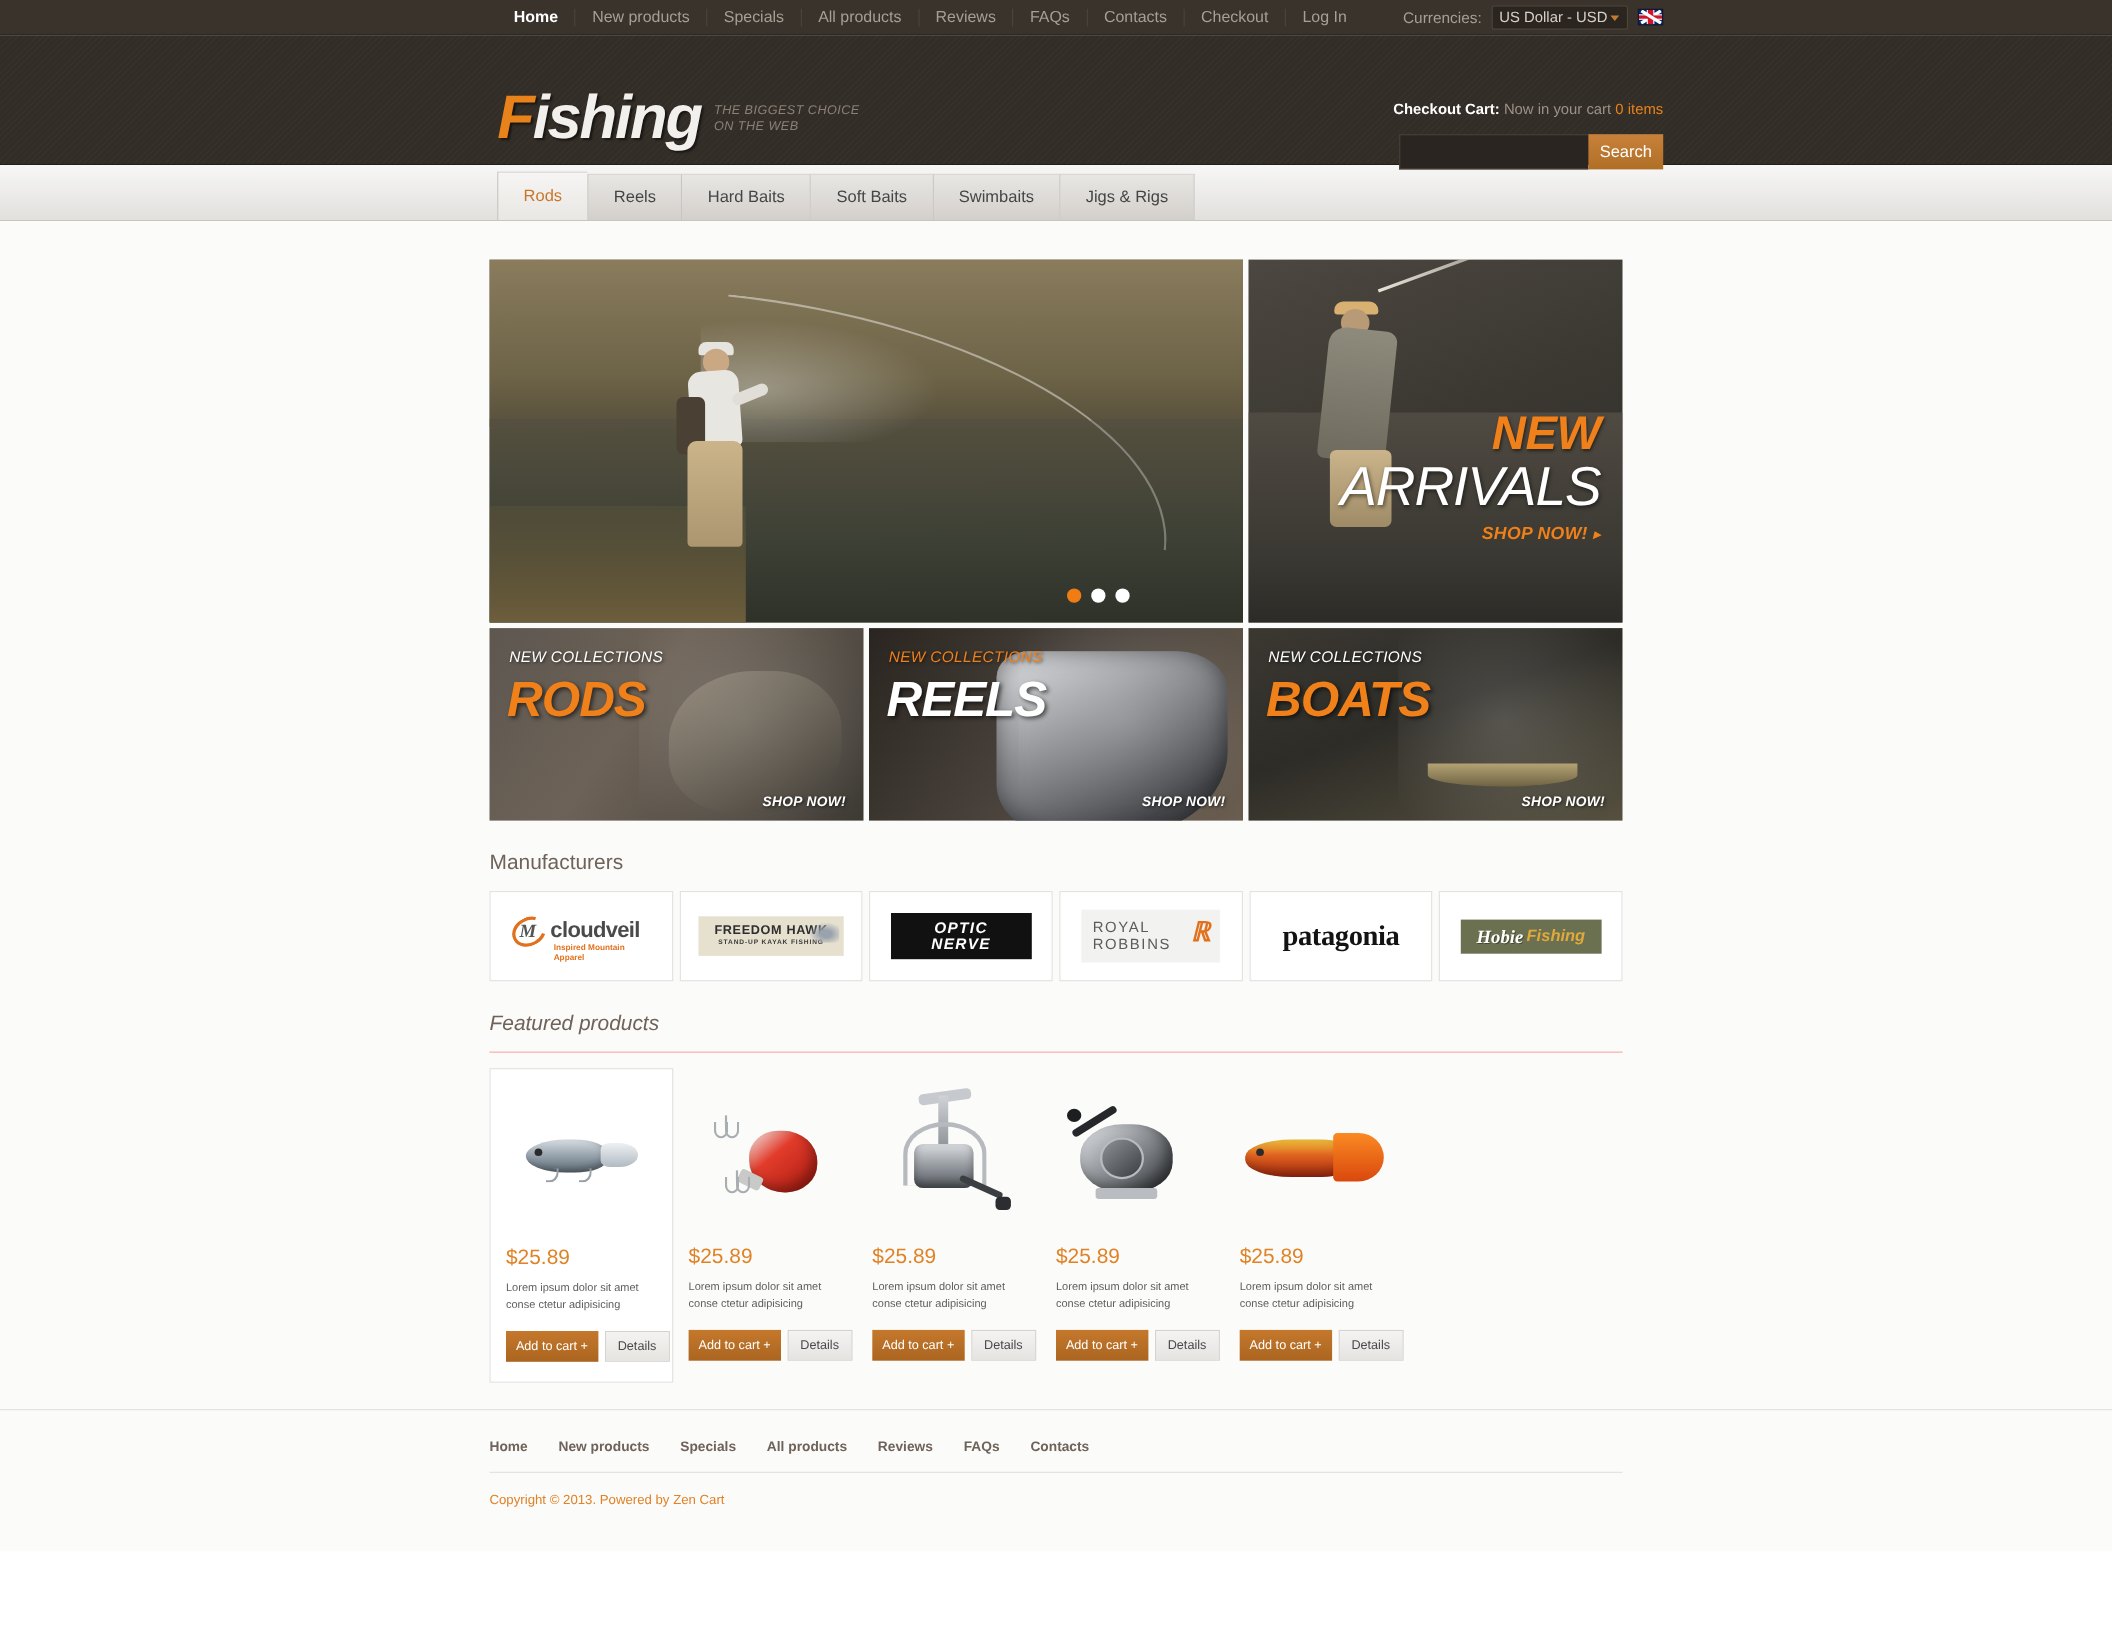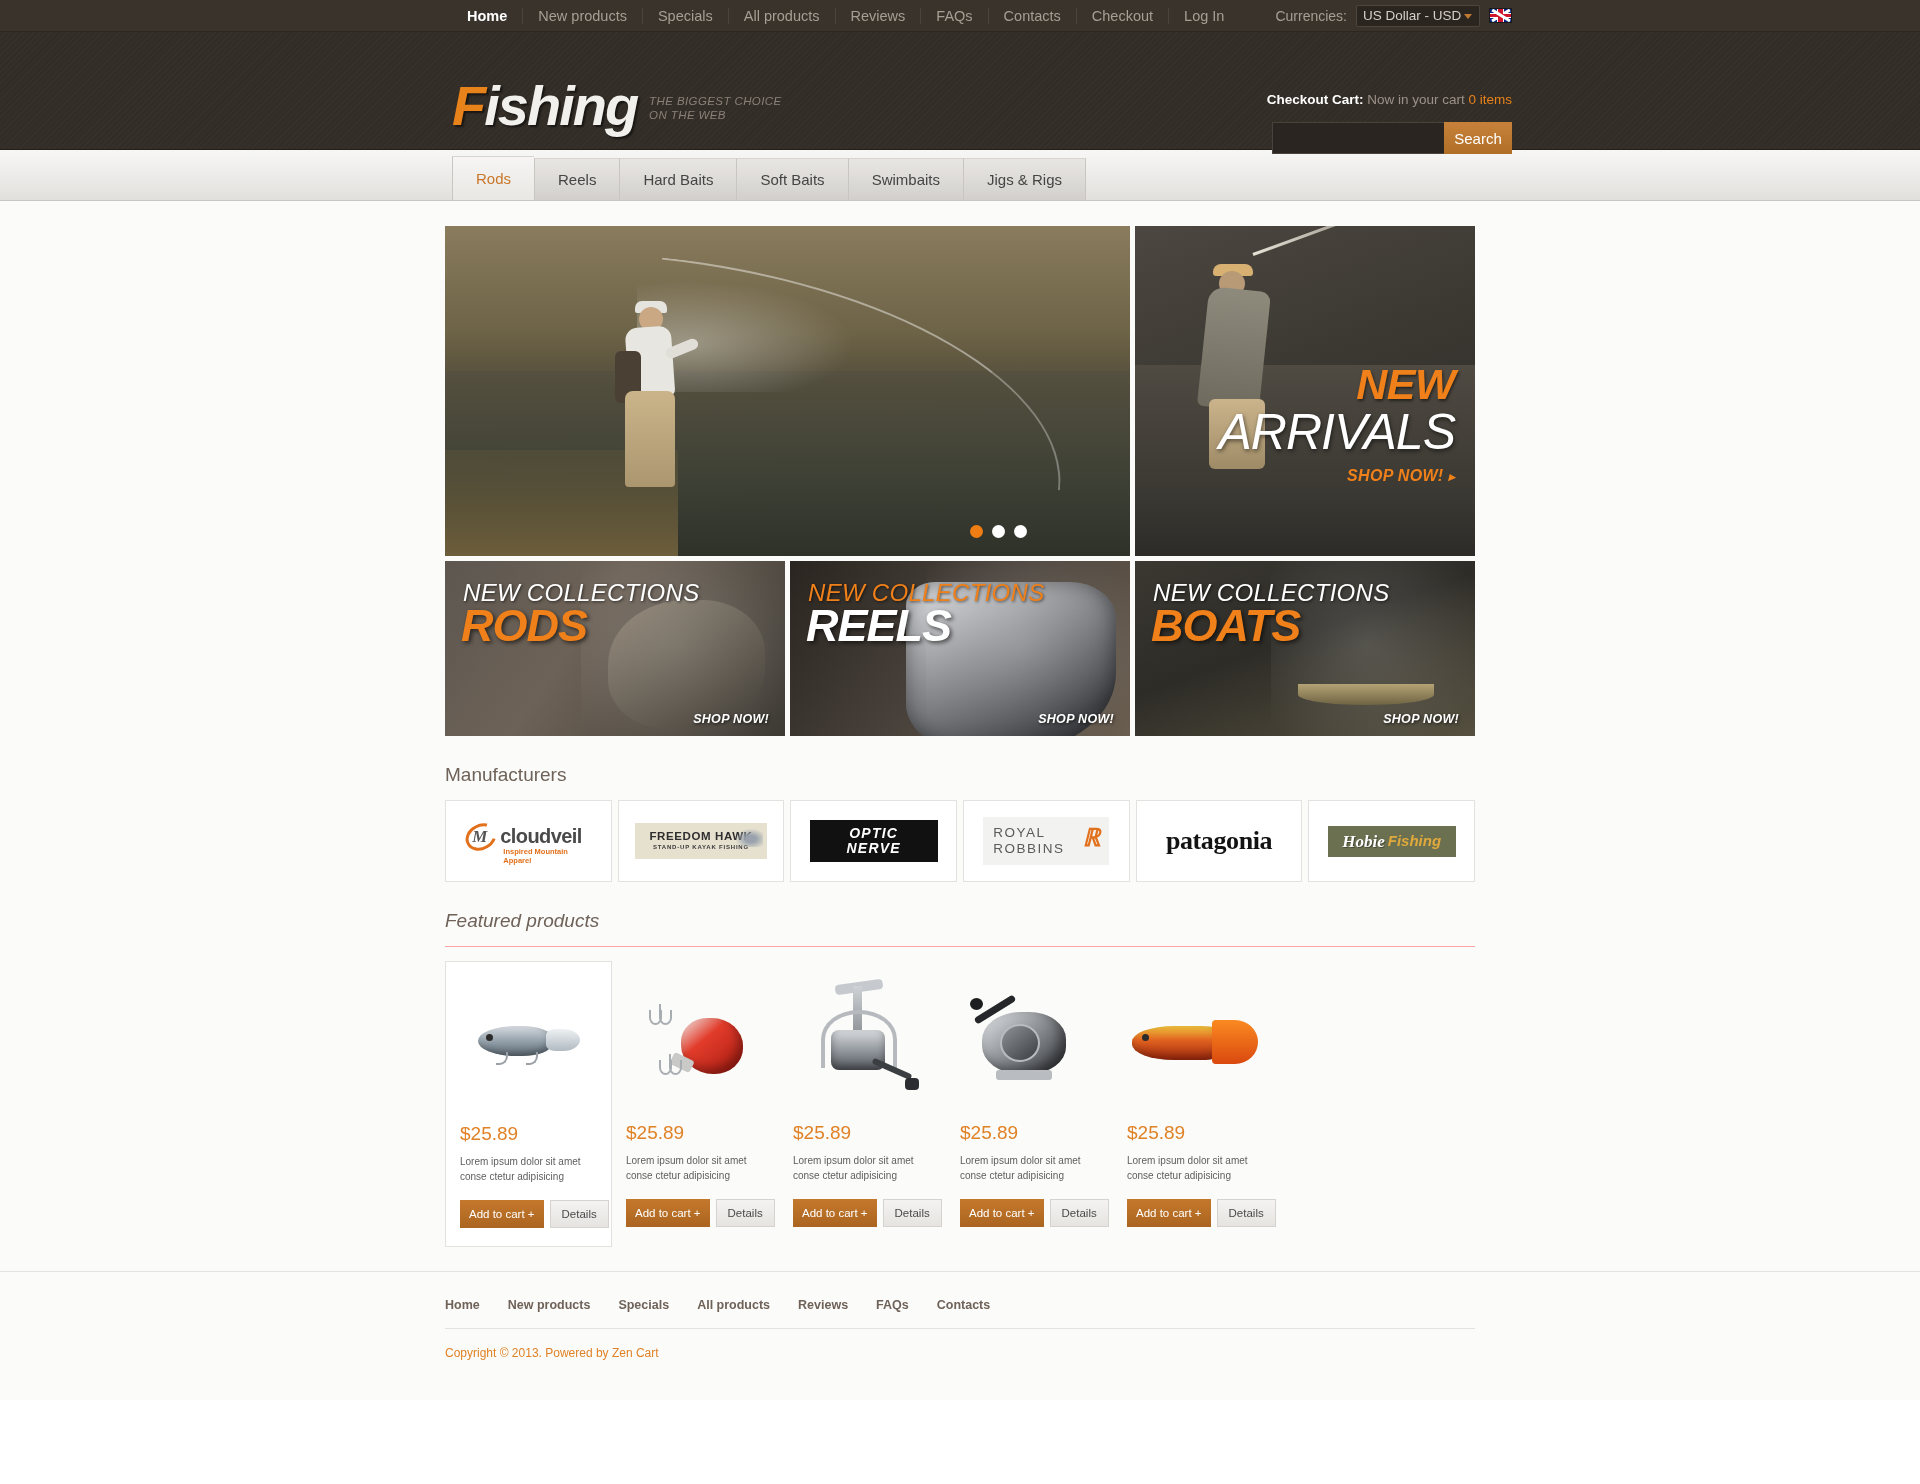--- a/index.html
+++ b/index.html
@@ -196,21 +196,21 @@
 
   
   .page {
     width: 1920px;
     background: #fbfbfa;
     padding-bottom: 24px;
   }
   .container {
     width: 1030px;
     margin: 0 auto;
-    padding-top: 25px;
+    padding-top: 35px;
   }
 
   
   .hero-row { display: flex; gap: 5px; }
   .hero-main {
     width: 685px; height: 330px;
     position: relative;
     overflow: hidden;
     background: linear-gradient(170deg, #6f6a56 0%, #514b3c 40%, #3b3a2e 100%);
   }
@@ -367,21 +367,21 @@
     box-shadow: inset 0 0 22px rgba(0,0,0,0.5);
   }
   .coll.boats .canoe {
     position: absolute; right: 12%; bottom: 18%;
     width: 40%; height: 12%;
     background: linear-gradient(to bottom,#b4a374,#6f6343);
     border-radius: 0 0 50% 50%;
   }
   .coll-label {
     position: absolute; left: 18px; top: 18px;
-    font-size: 24px; font-style: italic;
+    font-size: 14px; font-style: italic;
     letter-spacing: 0.3px;
     text-shadow: 1px 1px 3px rgba(0,0,0,0.6);
     z-index: 3;
   }
   .coll-title {
     position: absolute; left: 16px; top: 40px;
     font-size: 45px; font-weight: bold; font-style: italic;
     letter-spacing: -1px; line-height: 50px;
     text-shadow: 2px 2px 4px rgba(0,0,0,0.6);
     z-index: 3;

